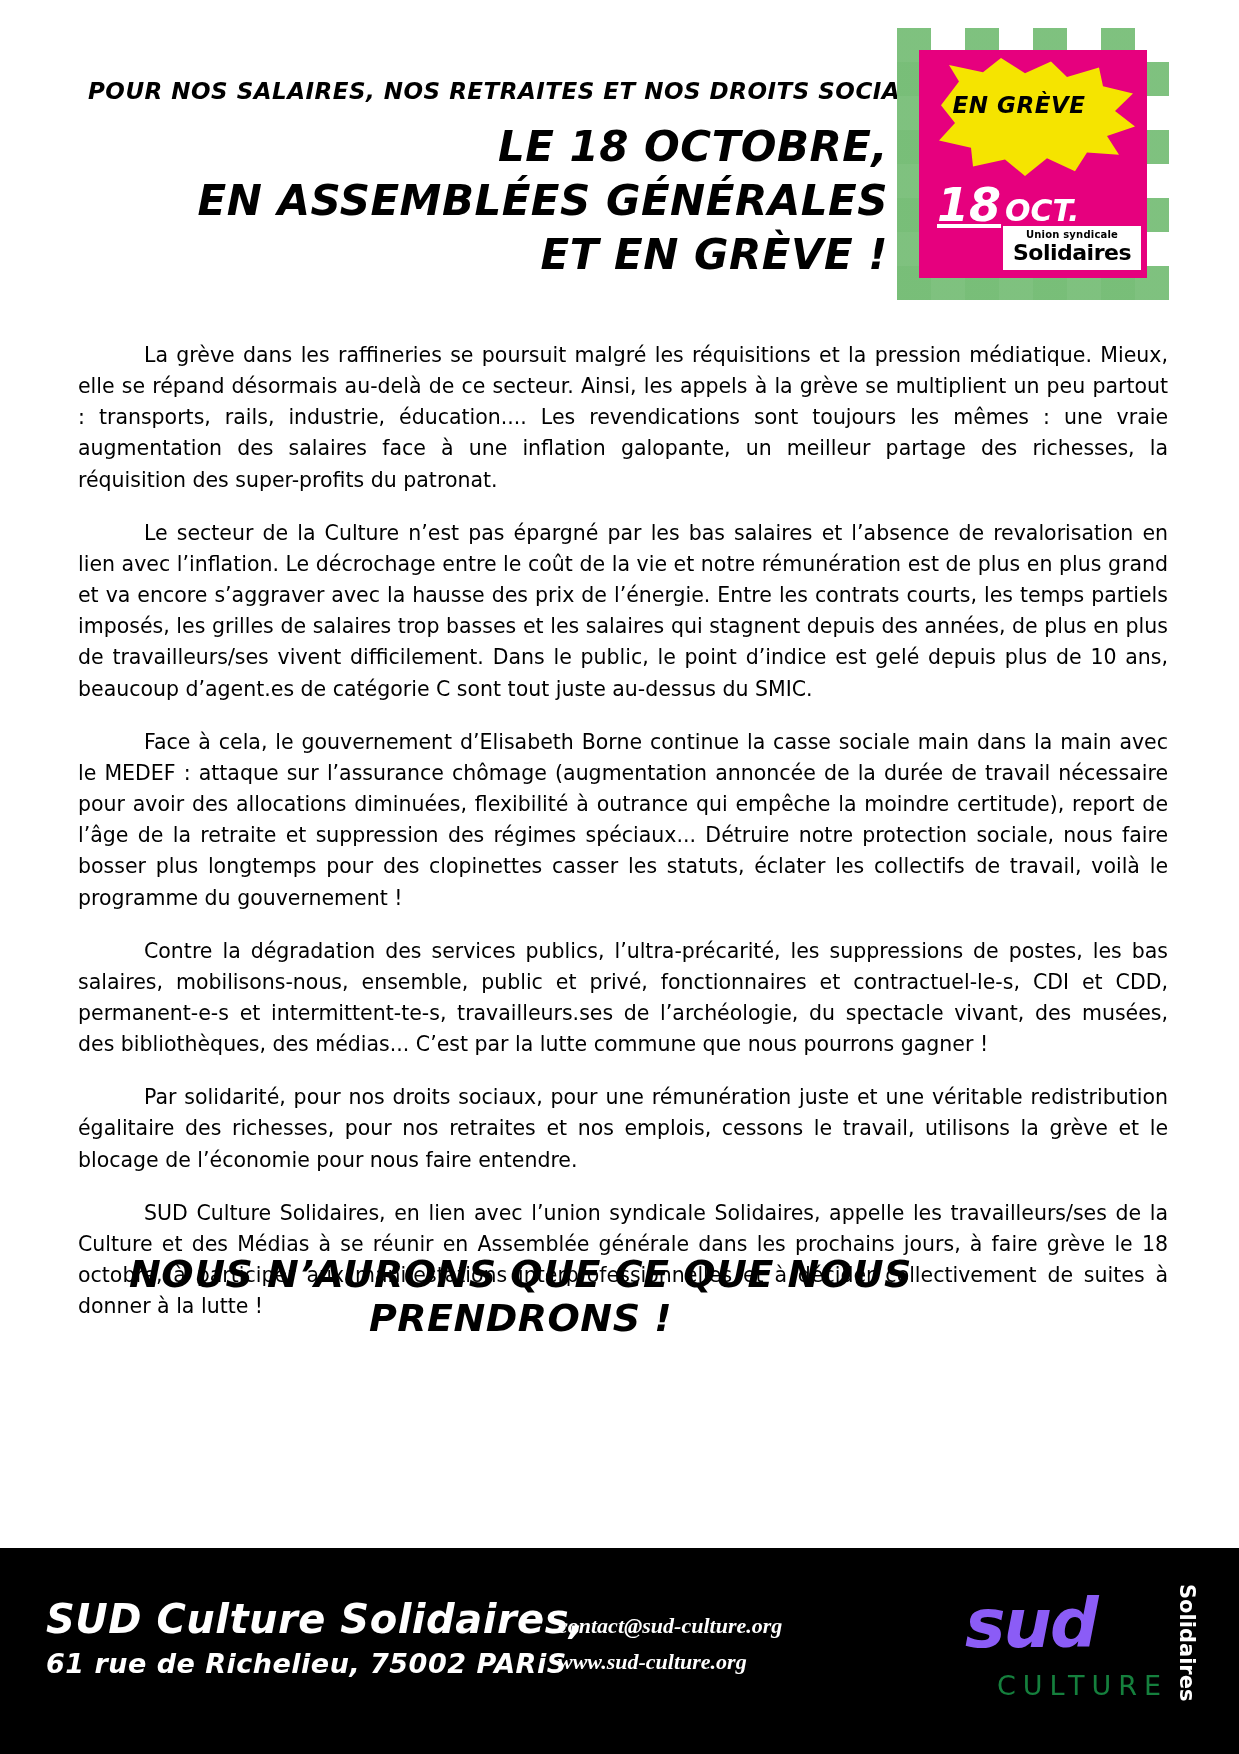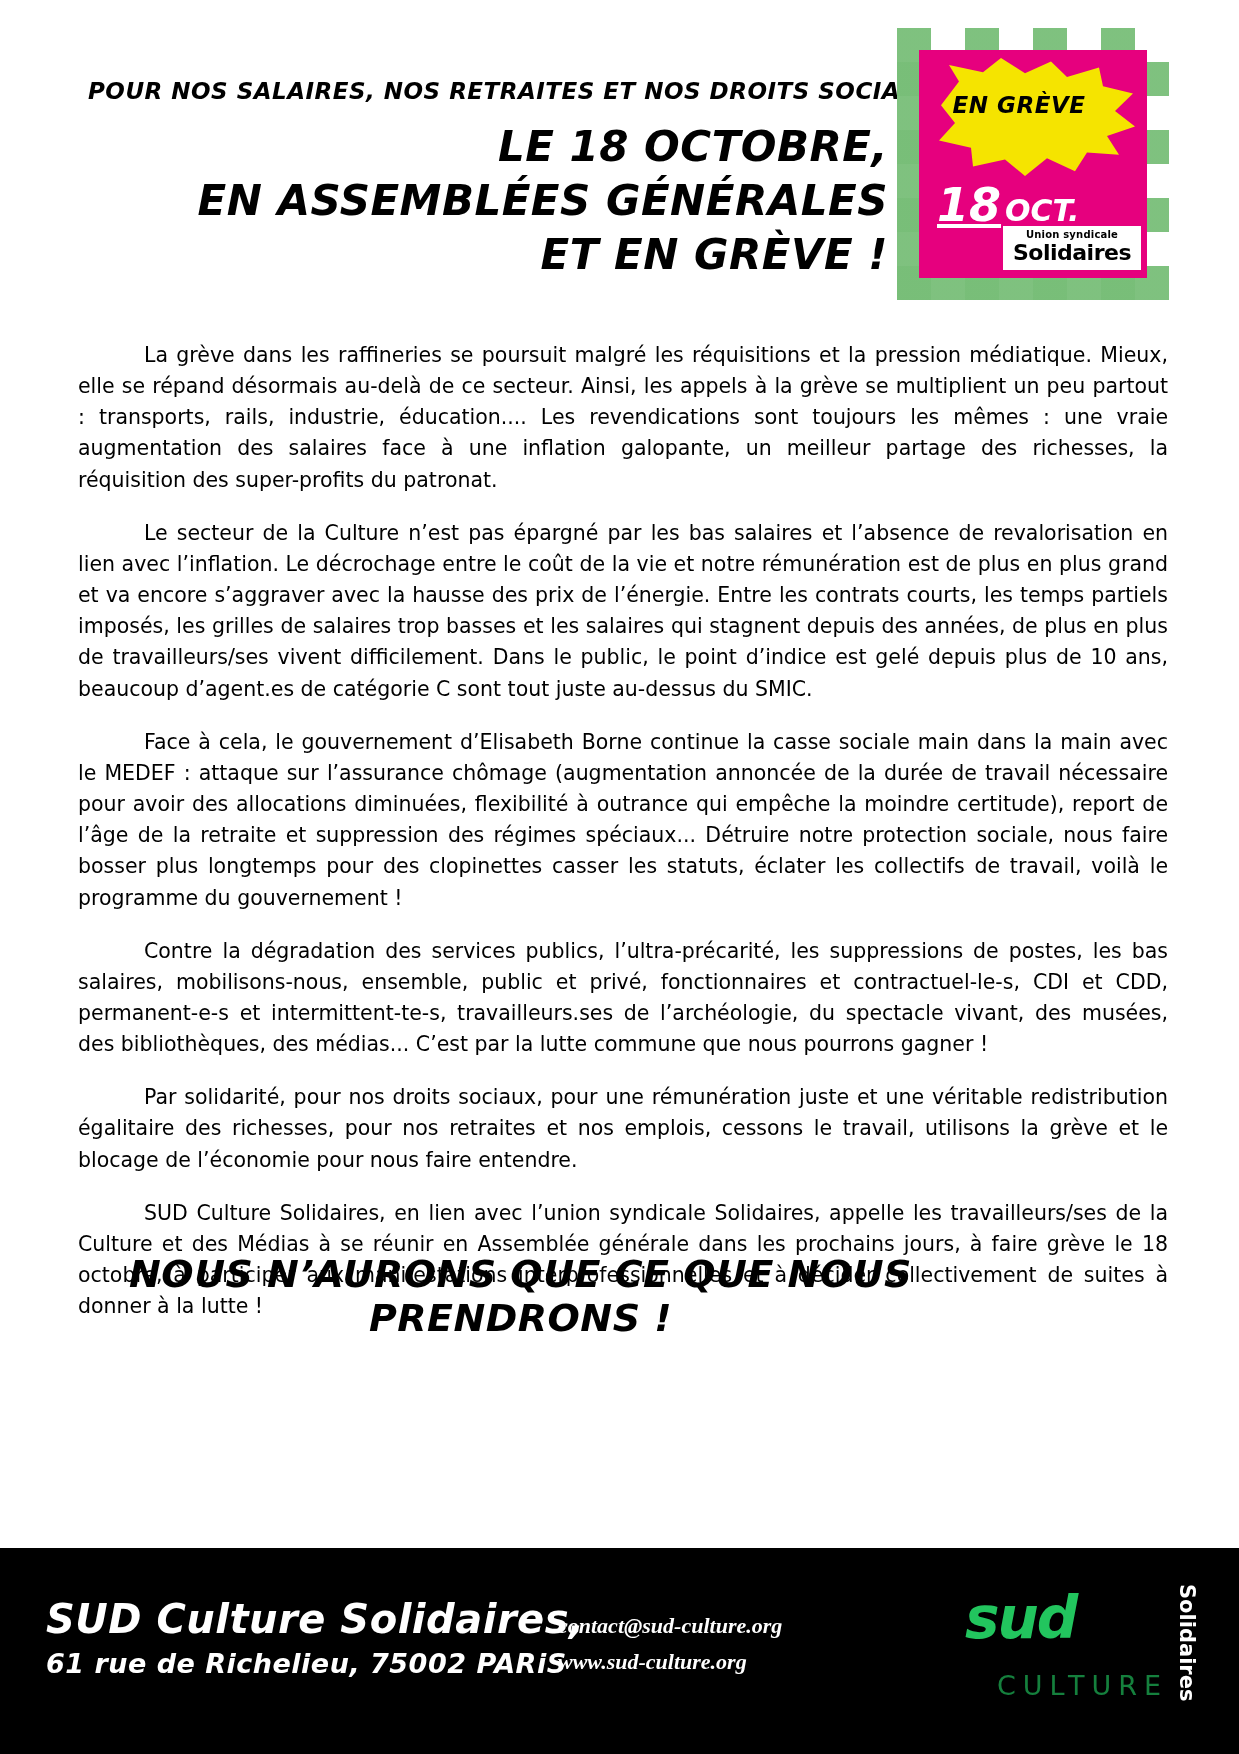--- a/index.html
+++ b/index.html
@@ -209,24 +209,24 @@
     position: absolute;
     right: 38px;
     top: 30px;
     width: 260px;
     height: 150px;
   }
   .footer-logo .sud {
     position: absolute;
     left: 24px;
     top: 6px;
-    font-size: 58px;
-    font-weight: bold;
-    font-style: italic;
-    color: #22c55e;
+    font-size: 68px;
+    font-weight: bold;
+    font-style: italic;
+    color: #8b5cf6;
     letter-spacing: -2px;
   }
   .footer-logo .culture {
     position: absolute;
     left: 56px;
     top: 92px;
     font-size: 27px;
     font-weight: normal;
     letter-spacing: 7px;
     color: #15803d;

